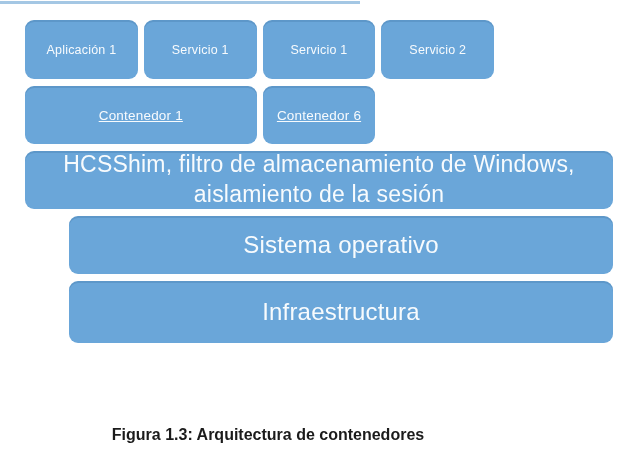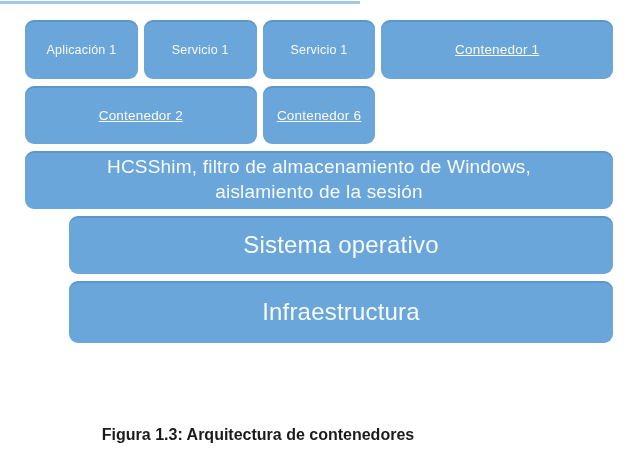--- a/index.html
+++ b/index.html
@@ -40,25 +40,25 @@
     align-items: center;
     justify-content: center;
     text-align: center;
     letter-spacing: 0.2px;
   }
   .span2 { grid-column: span 2; }
   .span5 { grid-column: 1 / 6; }
   .fs-app    { font-size: 12.5px; }
   .fs-cont   { font-size: 13.5px; text-decoration: underline; }
   .fs-engine { font-size: 15px; }
-  .fs-hcs    { font-size: 19px; line-height: 1.3; }
+  .fs-hcs    { font-size: 23px; line-height: 1.3; }
   .fs-big    { font-size: 24px; margin-left: 44px; }
   .caption {
     position: absolute;
-    left: 2px; top: 426px;
+    left: 12px; top: 426px;
     width: 512px;
     text-align: center;
     font-size: 16px;
     font-weight: bold;
     color: #1b1b1b;
   }
 </style>
 </head>
 <body>
 
@@ -70,26 +70,26 @@
 
     <div class="box fs-app">
       <span>Aplicación 1</span>
     </div>
     <div class="box fs-app">
       <span>Servicio 1</span>
     </div>
     <div class="box fs-app">
       <span>Servicio 1</span>
     </div>
+    <div class="box fs-app">
+      <span>Servicio 2</span>
+    </div>
 
     <div class="box fs-cont span2">
       <span>Contenedor 1</span>
-    </div>
-    <div class="box fs-cont span2">
-      <span>Contenedor 2</span>
     </div>
     <div class="box fs-cont">
       <span>Contenedor 6</span>
     </div>
 
 
     <div class="box fs-hcs span5">
       <span>HCSShim, filtro de almacenamiento de Windows,</span>
       <span>aislamiento de la sesión</span>
     </div>

